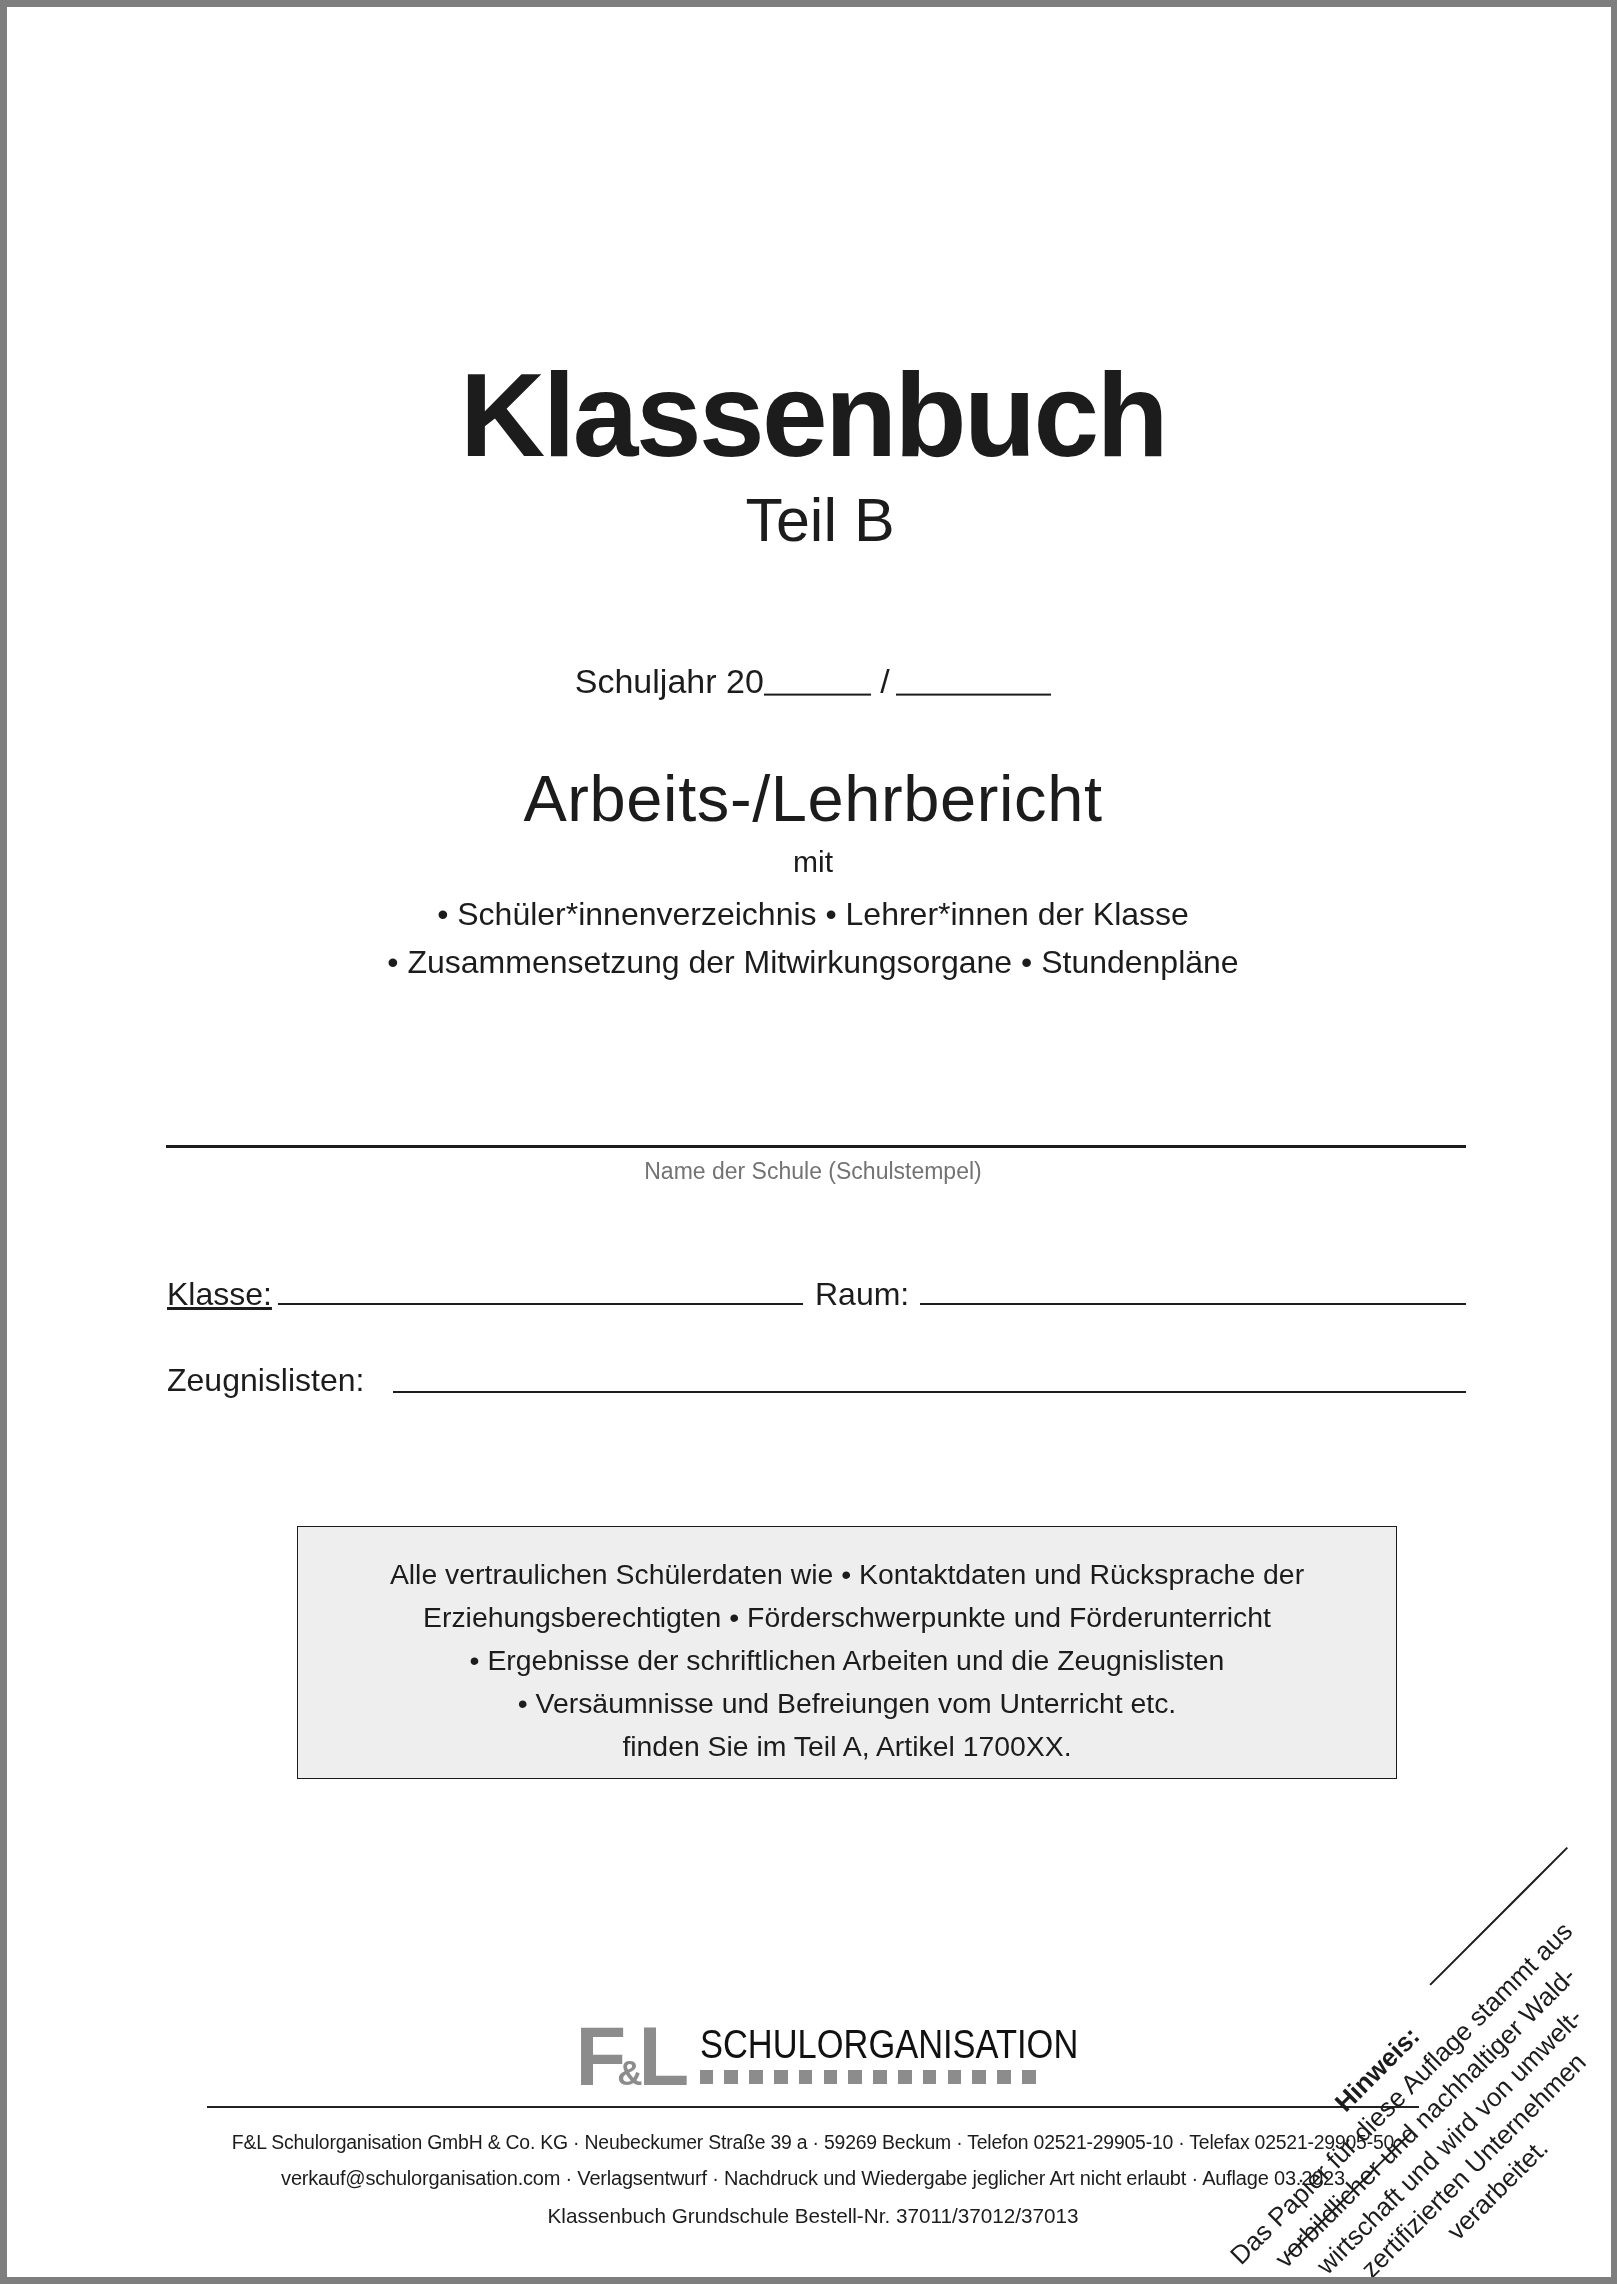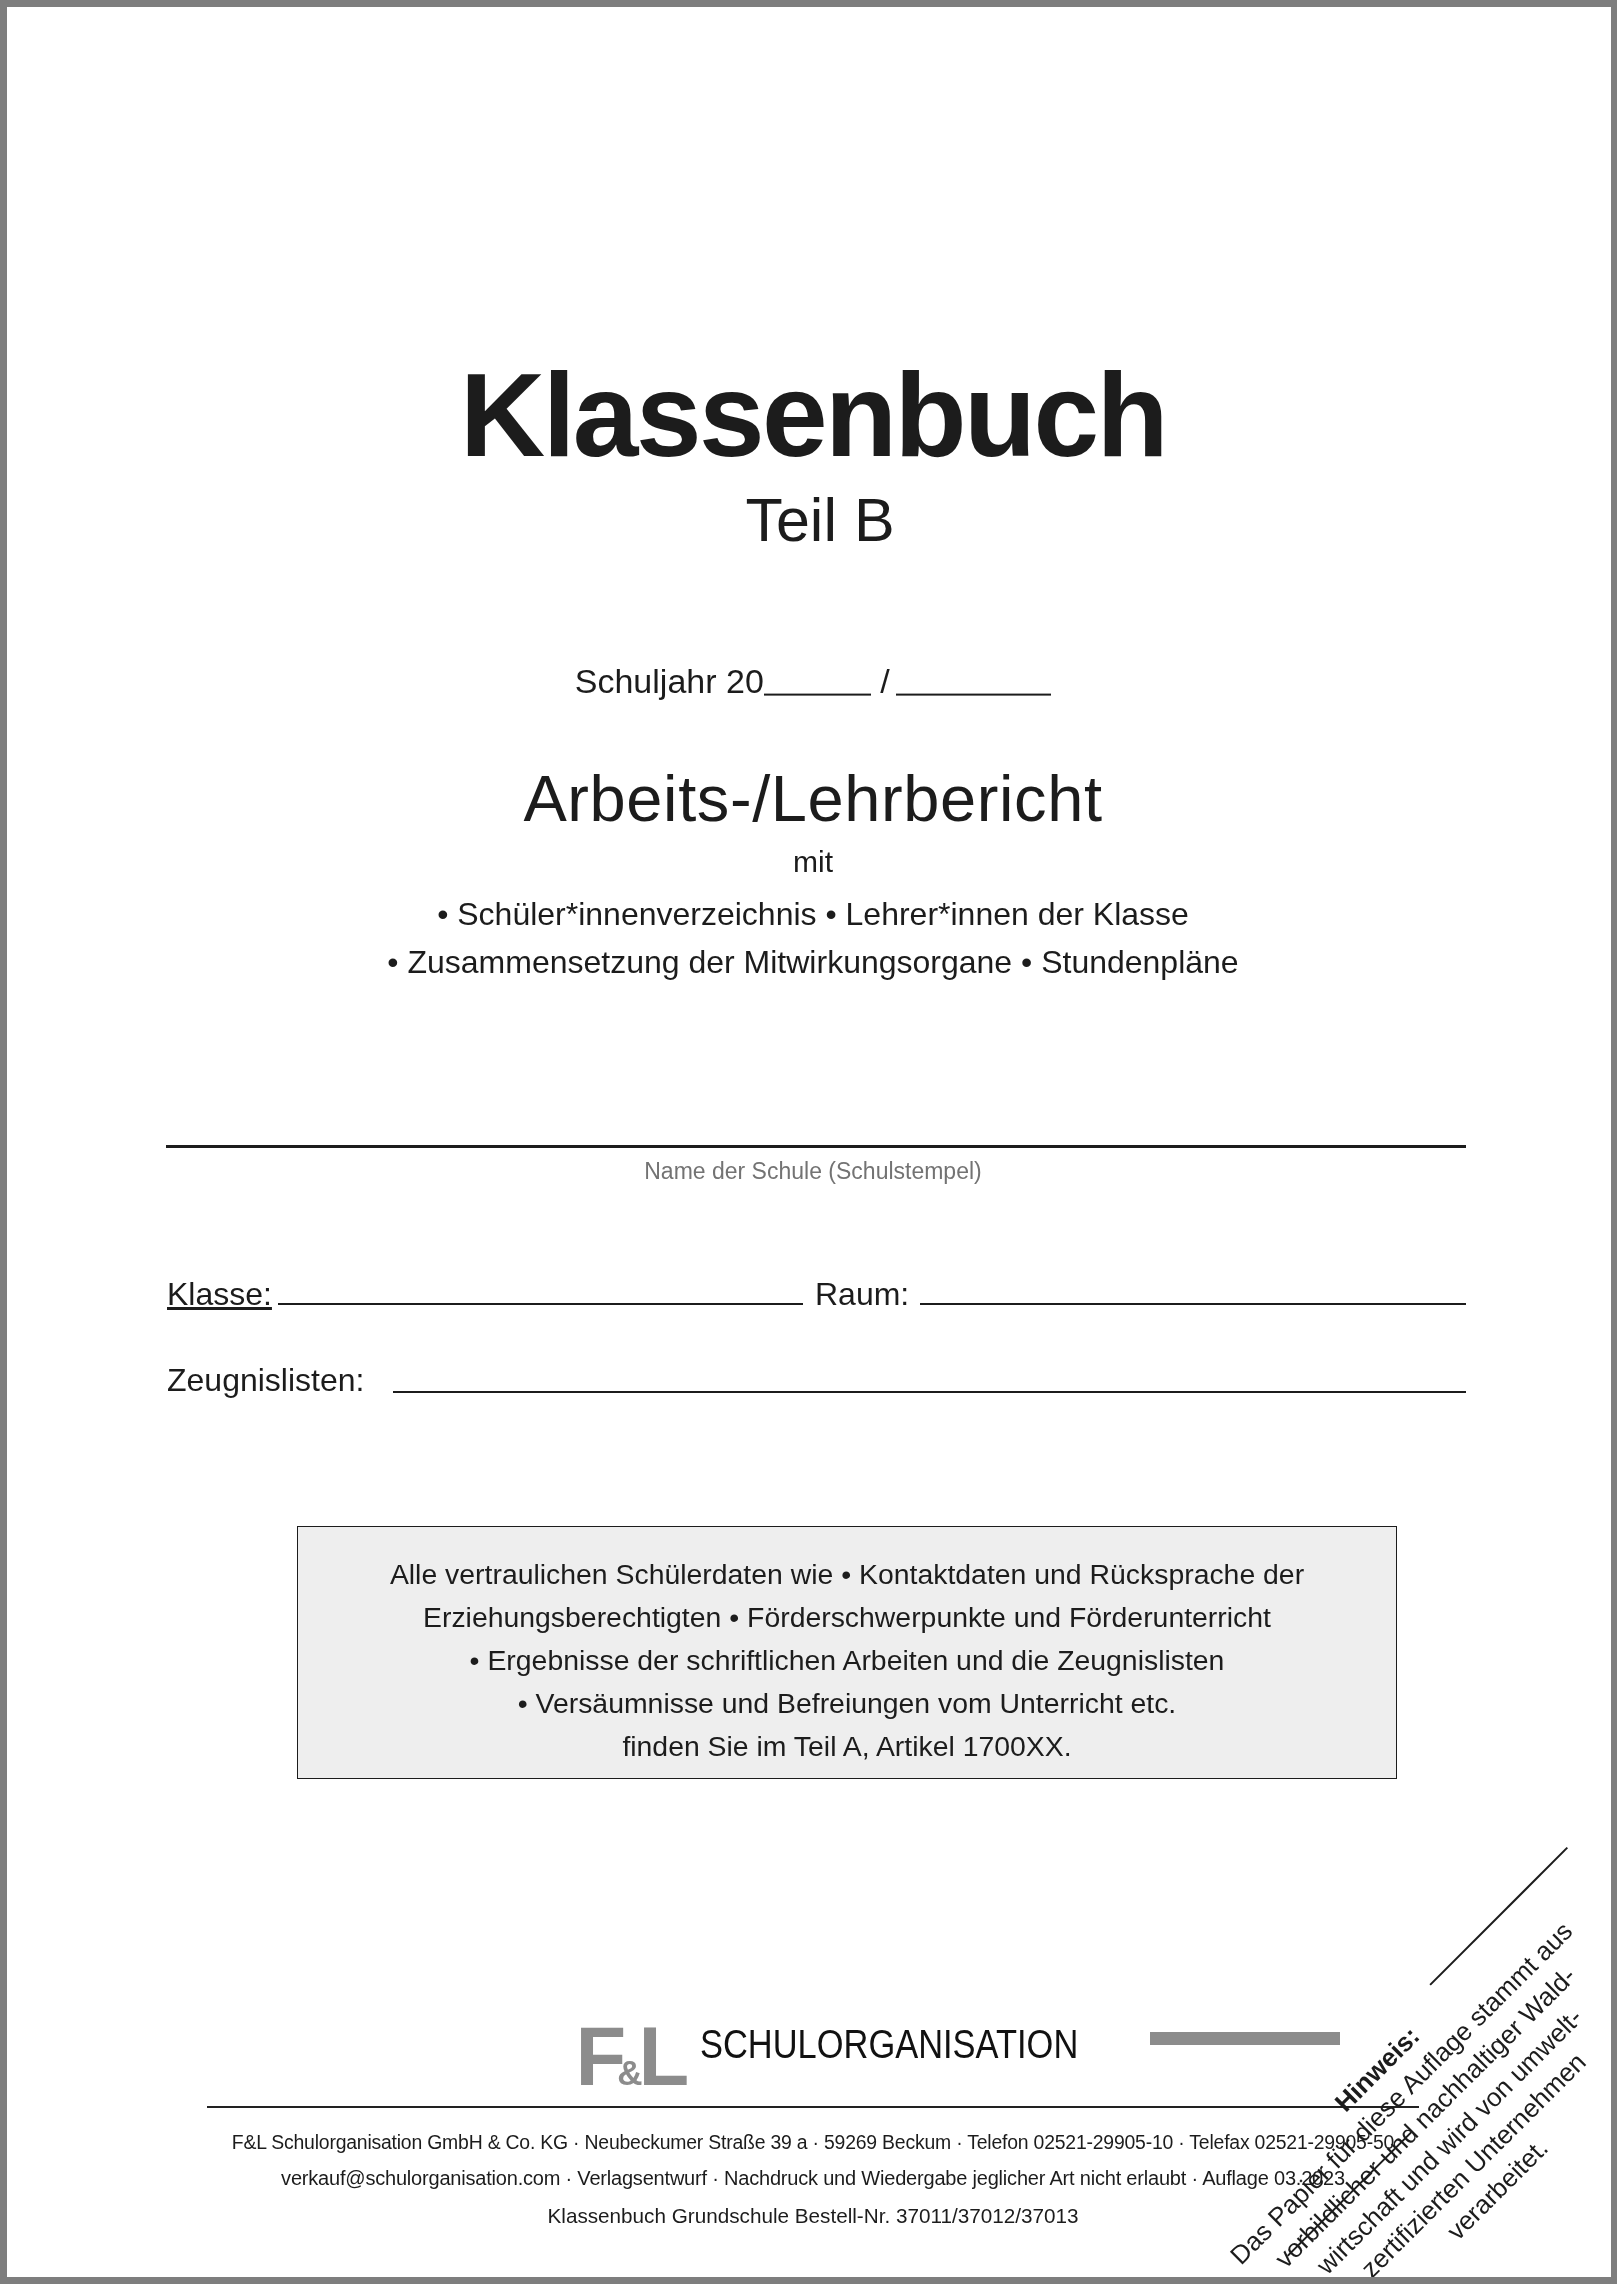--- a/index.html
+++ b/index.html
@@ -50,21 +50,21 @@
     text-align:center;
     font-size:28.4px;line-height:43px;
     padding-top:26px;
     margin-left:12px;
   }
   
   .logo{top:2018px;left:0;right:0;display:flex;justify-content:center;align-items:flex-start;}
   .fl-logo{display:flex;align-items:flex-end;color:var(--logo-gray);font-weight:700;margin-right:10.3px;}
   .fl-f,.fl-l{font-size:83px;line-height:0.76;}
   .fl-amp{font-size:35px;line-height:0.82;margin:0 -3.9px 0 -9px;position:relative;z-index:1;}
-  .logo-right{display:flex;flex-direction:row;width:343px;}
+  .logo-right{display:flex;flex-direction:column;width:343px;}
   .wordmark{font-size:41px;line-height:0.95;white-space:nowrap;transform:scaleX(0.84);transform-origin:left center;letter-spacing:0px;color:#111;}
   .squares{display:flex;justify-content:space-between;width:336px;margin-top:6.5px;}
   .squares span{width:13.6px;height:13.6px;background:var(--logo-gray);}
   
   .rule-footer{left:200px;top:2099px;width:1212px;height:1.9px;background:#222;}
   .footer-1{top:2124px;font-size:19.4px;line-height:1.2;letter-spacing:-0.2px;}
   .footer-2{top:2159px;font-size:20px;line-height:1.2;letter-spacing:-0.2px;}
   .footer-3{top:2197px;font-size:20.7px;line-height:1.2;}
   
   .corner-note{

